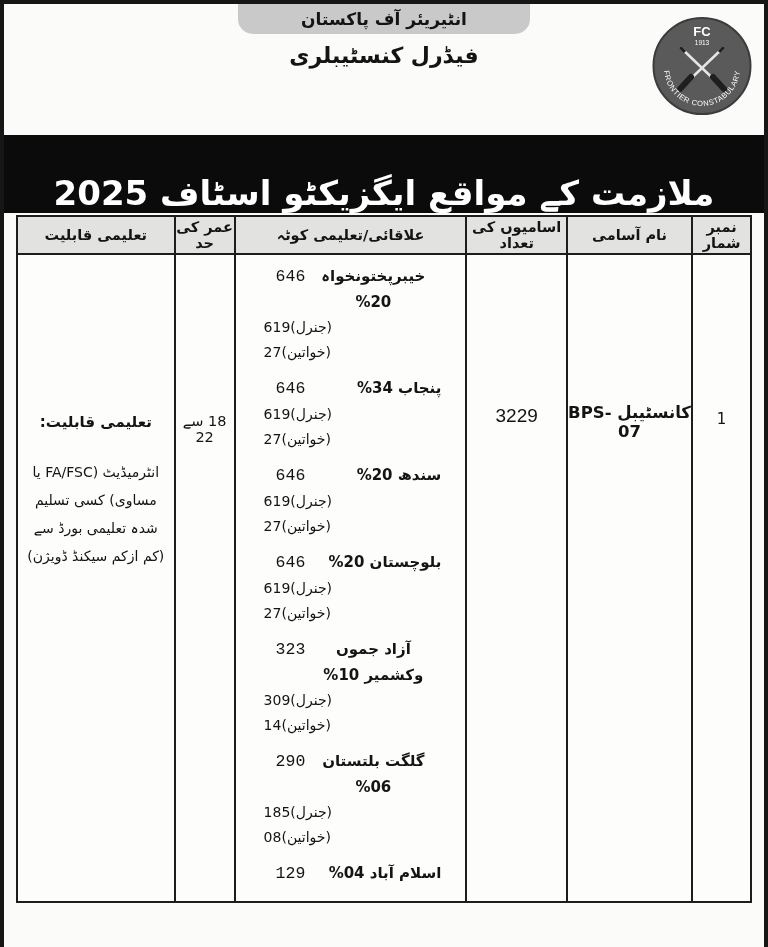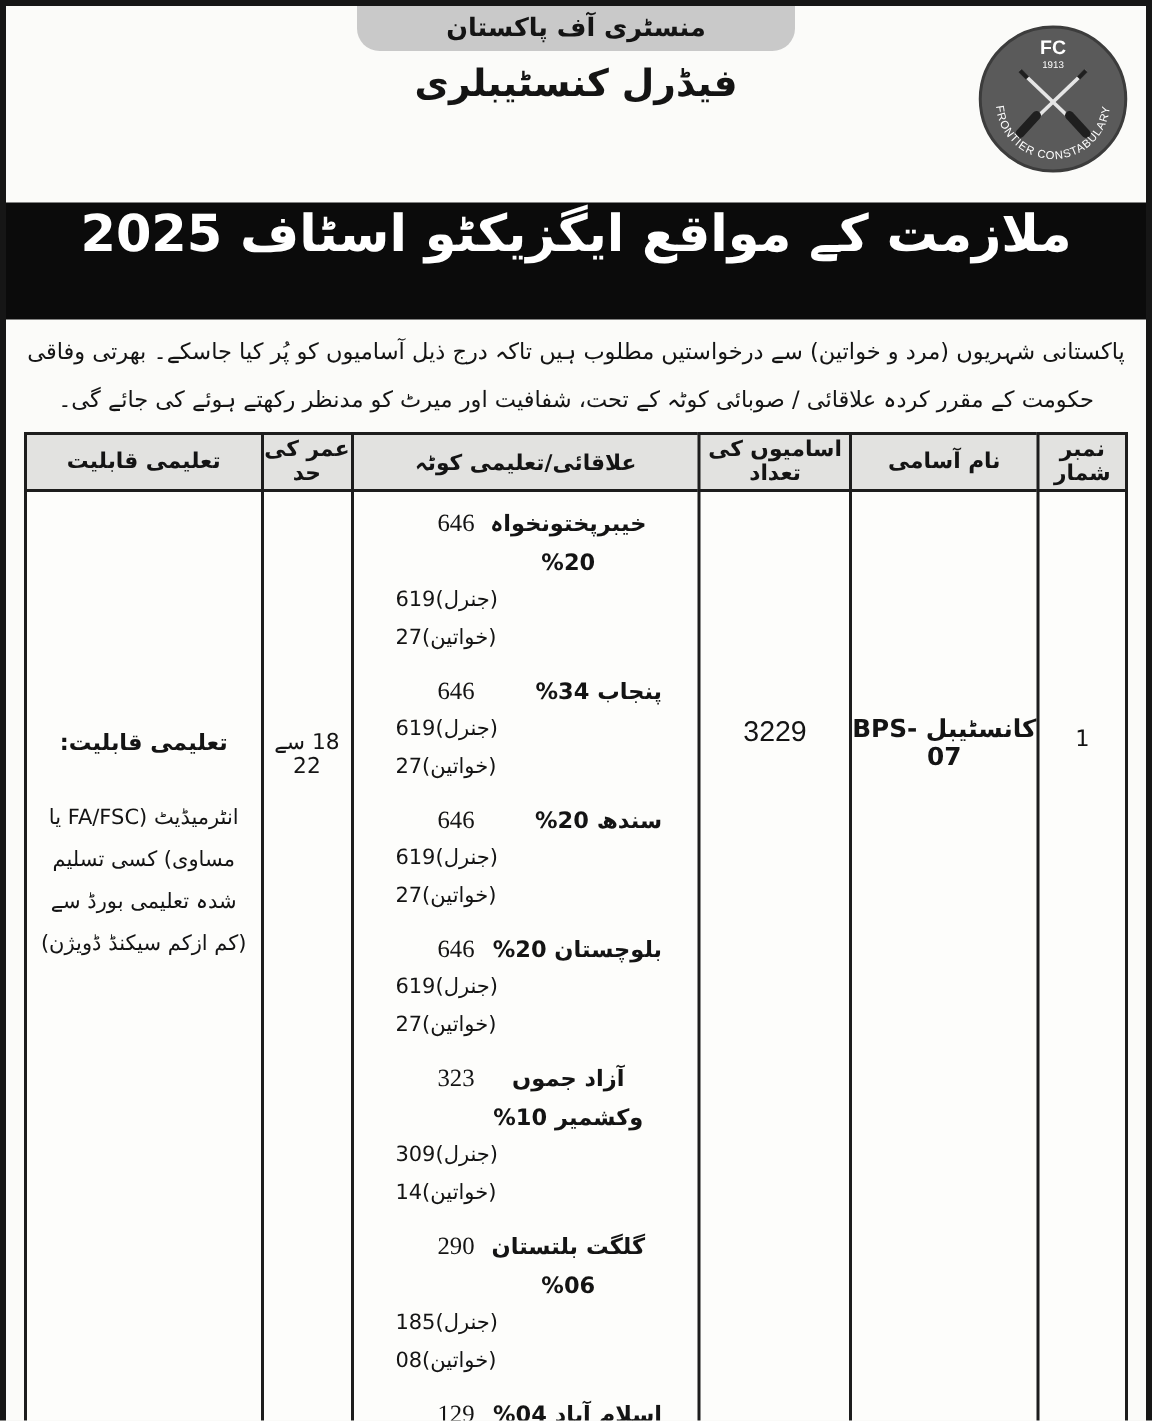--- a/index.html
+++ b/index.html
@@ -18,34 +18,34 @@
   
   .header { position:relative; height:131px; }
   .gov-pill {
     position:absolute; top:0; left:50%; transform:translateX(-50%);
     width:292px; height:30px; line-height:30px;
     background:var(--pill-bg,#c9c9c9); border-radius:0 0 15px 15px;
     text-align:center; font-size:17px; font-weight:bold;
   }
   .titles { position:absolute; top:34px; left:118px; right:118px; text-align:center; }
   .ministry { font-size:24px; font-weight:bold; line-height:44px; white-space:nowrap; }
-  .dept { font-size:25px; font-weight:bold; line-height:36px; }
+  .dept { font-size:22px; font-weight:bold; line-height:36px; }
 
   .logo-left { position:absolute; left:26px; top:10px; width:86px; text-align:center; }
   .logo-left svg { width:54px; height:46px; display:block; margin:0 auto; }
   .uraan-line { font-family:"Liberation Sans",sans-serif; font-weight:bold; font-size:14px; line-height:14px; letter-spacing:.4px; color:#161616; }
   .uraan-tagline { font-size:6.5px; color:#3a3a3a; margin-top:2px; white-space:nowrap; }
 
   .logo-right { position:absolute; right:12px; top:12px; width:100px; height:100px; }
   .logo-right svg { width:100px; height:100px; display:block; }
 
   
   .banner {
     height:78px; background:var(--banner-bg,#0b0b0b); color:#fff;
-    display:flex; align-items:flex-start; justify-content:center;
+    display:flex; align-items:flex-end; justify-content:center;
   }
   .banner span { font-size:34px; font-weight:bold; white-space:nowrap; }
 
   
   .intro { padding:5px 14px 4px; text-align:center; font-size:15px; line-height:32px; }
 
   
   table.jobs-table {
     border-collapse:collapse; table-layout:fixed;
     width:736px; margin:2px 16px 0 12px;
@@ -58,35 +58,35 @@
   td { vertical-align:top; text-align:center; }
 
   .serial-cell { padding-top:155px; font-size:15px; }
   .name-cell   { padding-top:148px; font-size:16.5px; font-weight:bold; }
   .count-cell  { padding-top:150px; font-size:19px; font-family:"Liberation Sans",sans-serif; }
   .age-cell    { padding-top:158px; font-size:14.5px; }
 
   .q-cell { direction:ltr; padding:8px 4px 4px; }
   .q-block { margin-bottom:10px; }
   .q-line1 { display:flex; justify-content:space-between; align-items:baseline; padding:0 20px 0 36px; line-height:26px; }
-  .q-total { font-size:16.5px; font-family:Liberation Serif, serif;margin-left:16px; }
+  .q-total { font-size:16.5px; font-family:Liberation Mono, monospace; }
   .q-region { font-size:15px; font-weight:bold; }
   .q-sub { text-align:left; padding-left:24px; font-size:14px; line-height:25px; direction:ltr; }
 
   .edu-cell { padding:152px 8px 0; font-size:14px; }
   .edu-heading { font-weight:bold; font-size:15px; line-height:30px; margin-bottom:21px; }
   .edu-body { line-height:28px; }
 </style>
 </head>
 <body>
 
 <div class="page">
 
   <header class="header">
-    <div class="gov-pill" dir="rtl">منسٹری آف پاکستان</div>
+    <div class="gov-pill" dir="rtl">انٹیریئر آف پاکستان</div>
 
 
     <div class="titles" dir="rtl">
       <div class="dept">فیڈرل کنسٹیبلری</div>
     </div>
 
     <div class="logo-right">
       <svg viewBox="0 0 100 100" aria-hidden="true">
         <ellipse cx="50" cy="50" rx="48.5" ry="48" fill="#5a5a5a" stroke="#3c3c3c" stroke-width="2"></ellipse>
         <text x="50" y="20" text-anchor="middle" fill="#ffffff" font-size="13" font-weight="bold" font-family="Liberation Sans, sans-serif">FC</text>
@@ -104,21 +104,20 @@
           <textPath href="#fc-arc" startOffset="50%" text-anchor="middle">FRONTIER CONSTABULARY</textPath>
         </text>
       </svg>
     </div>
   </header>
 
   <div class="banner" dir="rtl">
     <span>ملازمت کے مواقع ایگزیکٹو اسٹاف 2025</span>
   </div>
 
-  <p class="intro" dir="rtl">پاکستانی شہریوں (مرد و خواتین) سے درخواستیں مطلوب ہیں تاکہ درج ذیل آسامیوں کو پُر کیا جاسکے۔ بھرتی وفاقی حکومت کے مقرر کردہ علاقائی / صوبائی کوٹہ کے تحت، شفافیت اور میرٹ کو مدنظر رکھتے ہوئے کی جائے گی۔</p>
 
   <table class="jobs-table" dir="rtl">
     <colgroup>
       <col class="c-serial">
         <col class="c-name">
         <col class="c-count">
         <col class="c-quota">
         <col class="c-age">
         <col class="c-edu">
     </colgroup>

